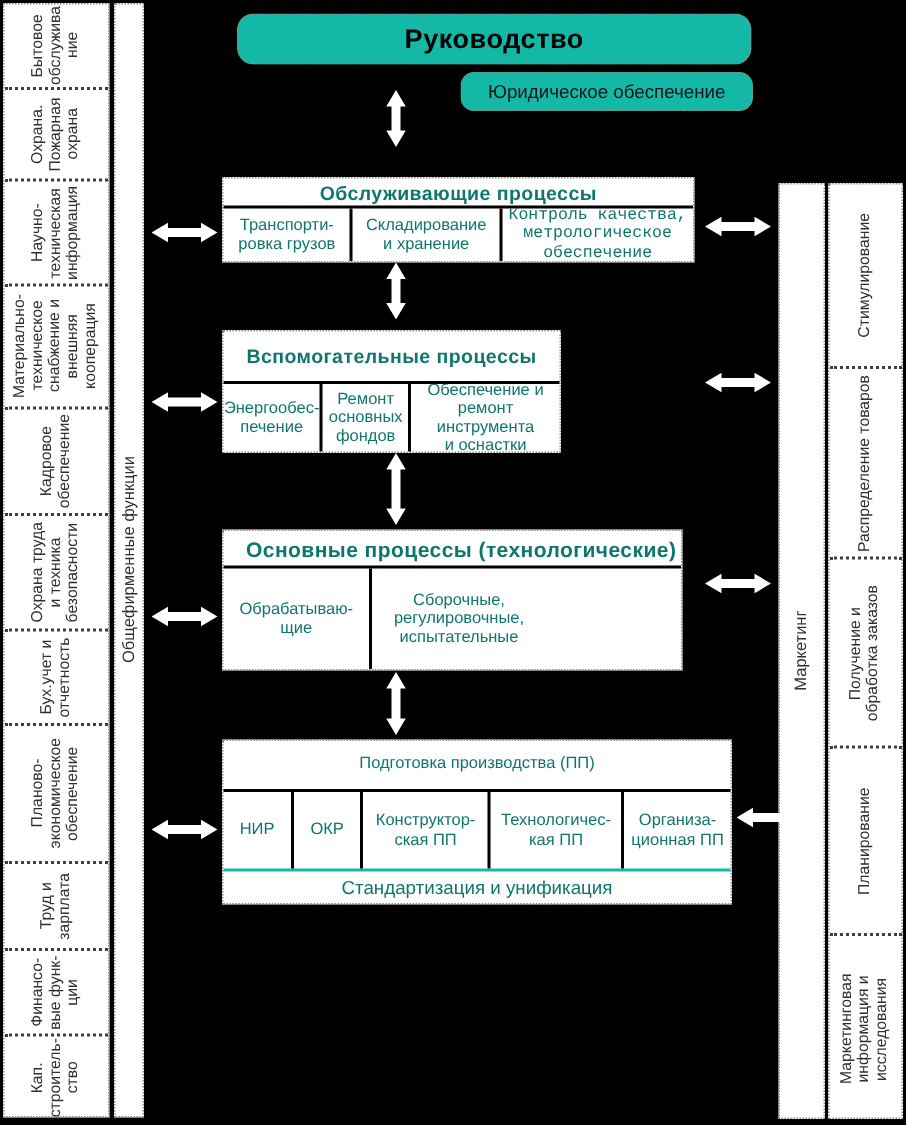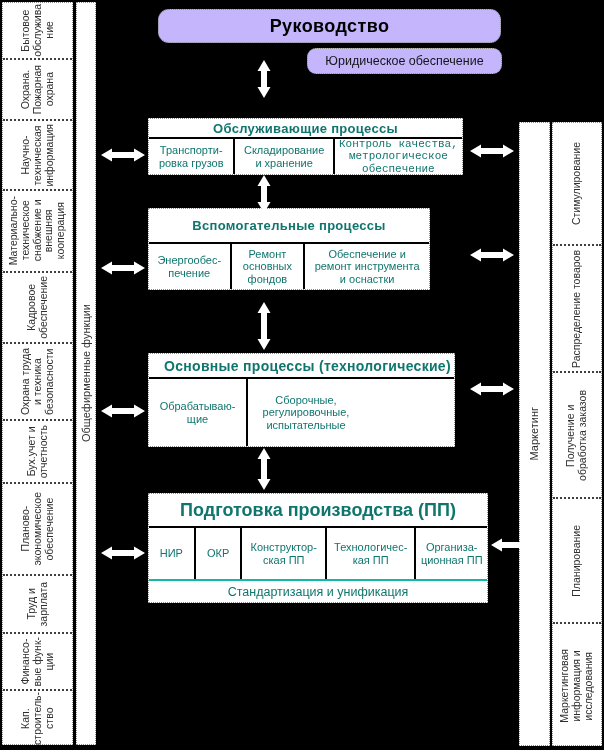--- a/index.html
+++ b/index.html
@@ -19,21 +19,21 @@
   .vcell:last-child { border-bottom:none; }
   .vtext {
     writing-mode:vertical-rl; transform:rotate(180deg);
     white-space:pre-line; text-align:center;
     font-size:10.5px; line-height:1.12; color:#2f2f2f;
   }
   .vlabelcol { align-items:center; justify-content:center; }
   .vlabelcol .vtext { font-size:11px; }
   
   .rbox {
-    position:absolute; background:#c4b5fd; border:1px dotted #8c8c8c;
+    position:absolute; background:#14b8a6; border:1px dotted #8c8c8c;
     box-sizing:border-box; display:flex; align-items:center; justify-content:center;
     color:#000;
   }
   .mgmt { border-radius:11px; font-weight:bold; font-size:18px; letter-spacing:0.4px; }
   .legal { border-radius:9px; font-size:12.5px; color:#151515; }
   
   .table {
     position:absolute; background:#fff; border:1px dotted #8c8c8c;
     box-sizing:border-box; color:#0f766e;
   }
@@ -43,21 +43,21 @@
     border-bottom:2px solid #000; box-sizing:border-box;
   }
   .thead.clip {
     justify-content:flex-start; padding-left:15px;
     white-space:nowrap; overflow:hidden; font-size:14px;
   }
   .thead2 {
     display:flex; flex-direction:column; align-items:center; justify-content:center;
     border-bottom:2px solid #000; box-sizing:border-box; line-height:1.25;
   }
-  .thead2 .l1 { font-weight:bold; font-size:18px; }
+  .thead2 .l1 { font-weight:normal; font-size:11px; }
   .thead2 .l2 { font-size:12.5px; }
   .trow { display:flex; box-sizing:border-box; }
   .tcell {
     box-sizing:border-box; display:flex; align-items:center; justify-content:center;
     text-align:center; font-size:11px; line-height:1.12; white-space:pre-line;
     border-left:2px solid #000; overflow:hidden;
   }
   .tcell:first-child { border-left:none; }
   .tfoot {
     display:flex; align-items:center; justify-content:center;
@@ -171,21 +171,21 @@
       <div class="tcell" style="width:85px;">Транспорти-
 ровка грузов</div>
       <div class="tcell" style="width:100px;">Складирование
 и хранение</div>
       <div class="tcell" style="width:130px;font-family:Liberation Mono, monospace;">Контроль качества,
 метрологическое
 обеспечение</div>
     </div>
   </div>
 
-  <div class="table" style="left:148px; top:208px; width:282px;">
+  <div class="table" style="left:148px; top:220px; width:226px;">
     <div class="thead" style="height:35px;">Вспомогательные процессы</div>
     <div class="trow" style="height:45px;">
       <div class="tcell" style="width:82px;">Энергообес-
 печение</div>
       <div class="tcell" style="width:75px;">Ремонт
 основных
 фондов</div>
       <div class="tcell" style="width:128px;">Обеспечение и
 ремонт инструмента
 и оснастки</div>

